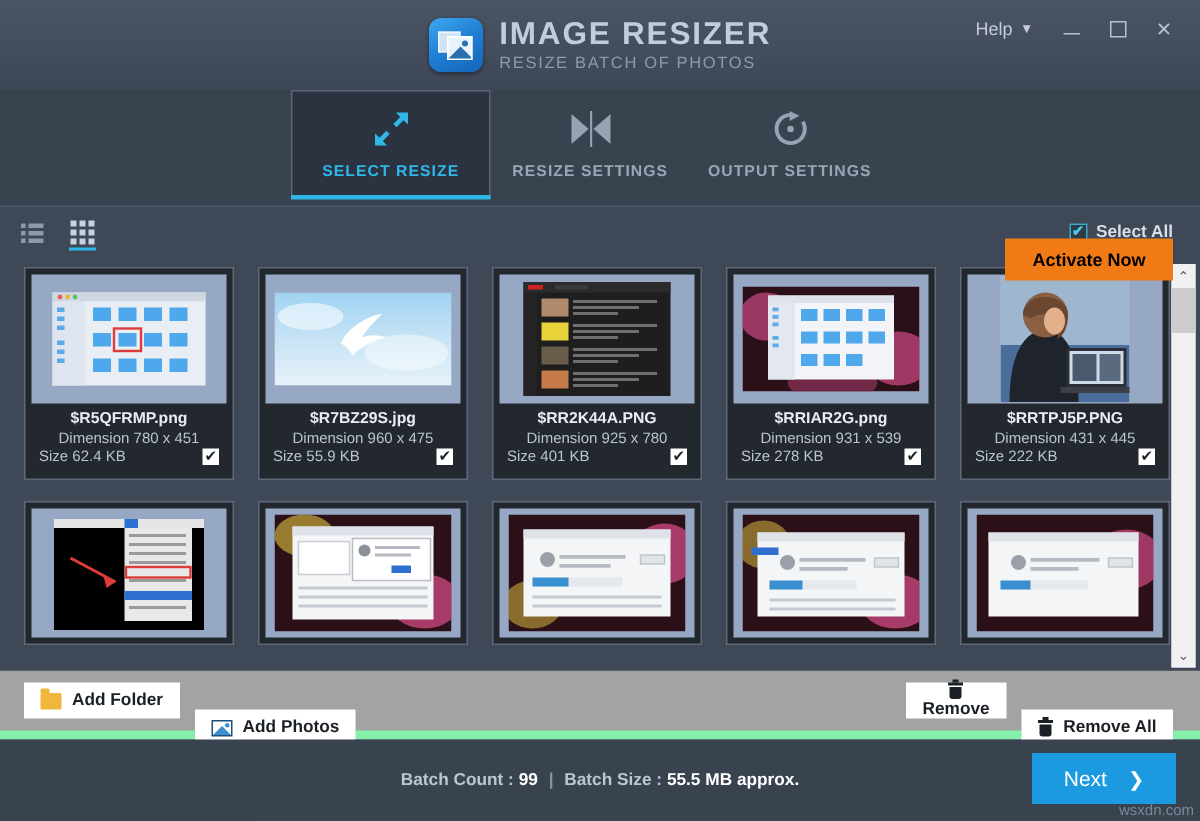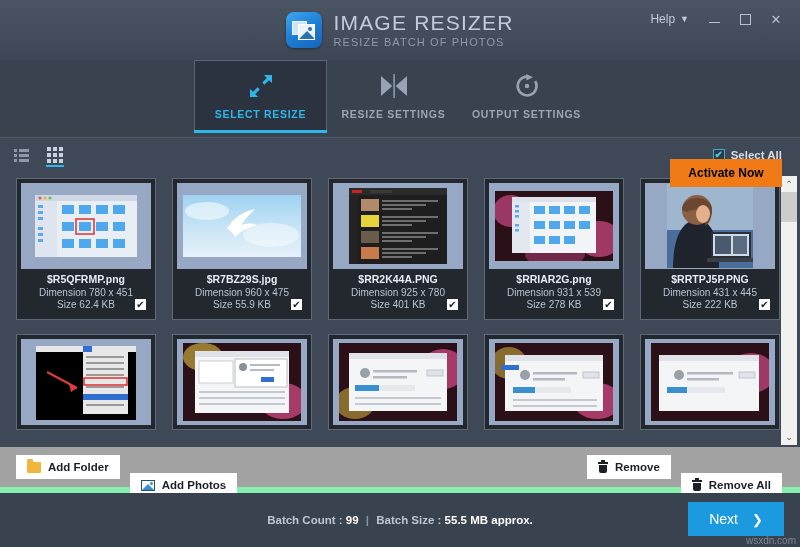--- a/index.html
+++ b/index.html
@@ -51,21 +51,21 @@
     width: 0; height: 0;
     border-left: 9px solid transparent; border-right: 9px solid transparent;
     border-bottom: 9px solid #2a6fae;
   }
   .logo-badge .ph-front:before {
     content: ""; position: absolute; right: 2px; top: 2px;
     width: 4px; height: 4px; border-radius: 50%; background: #2a6fae;
   }
   .brand-text { line-height: 1.05; }
   .brand-title {
-    font-size: 21px; font-weight: normal; letter-spacing: 1.2px;
+    font-size: 21px; font-weight: bold; letter-spacing: 1.2px;
     color: #c2ccda;
   }
   .brand-sub {
     font-size: 11px; letter-spacing: 1.1px; color: #8e9aaa;
     margin-top: 3px;
   }
   .winctl {
     position: absolute; right: 10px; top: 8px;
     display: flex; align-items: center; gap: 3px;
     color: #b7c1cf;
@@ -195,21 +195,21 @@
     padding: 4px 5px 5px 5px;
     text-align: center;
   }
   .card-name {
     font-size: 10.5px; font-weight: bold; color: #e7edf4;
     white-space: nowrap; overflow: hidden; text-overflow: ellipsis;
     margin-bottom: 2px;
   }
   .card-dim { font-size: 10px; color: #b9c4d1; margin-bottom: 1px; }
   .card-row {
-    display: flex; align-items: center; justify-content: center;
+    display: flex; align-items: center; 
     position: relative;
   }
   .card-size { font-size: 10px; color: #b9c4d1; }
   .cb-white {
     position: absolute; right: 0px; top: 0px;
     width: 11px; height: 11px; background: #ffffff;
     display: flex; align-items: center; justify-content: center;
     color: #1d2228; font-size: 10px; line-height: 1;
   }
 
@@ -242,21 +242,21 @@
   }
   .btn-light {
     height: 24px;
     background: #ffffff; color: #1b1f26;
     font-size: 11.5px; font-weight: bold;
     display: flex; align-items: center; gap: 7px;
     padding: 0 11px;
     cursor: pointer;
   }
   .gap8 { margin-left: 10px; margin-top: 36px; }
-  .push { margin-left: auto; }
+  .push { margin-left: auto; flex-direction: column; }
   .folder-ic {
     width: 14px; height: 11px; background: #f0b73c; position: relative;
     border-radius: 1px;
   }
   .folder-ic:before {
     content:""; position:absolute; left:0; top:-3px;
     width:6px; height:3px; background:#f0b73c; border-radius:1px 1px 0 0;
   }
   .photo-ic {
     width: 14px; height: 11px; background: #ffffff;

